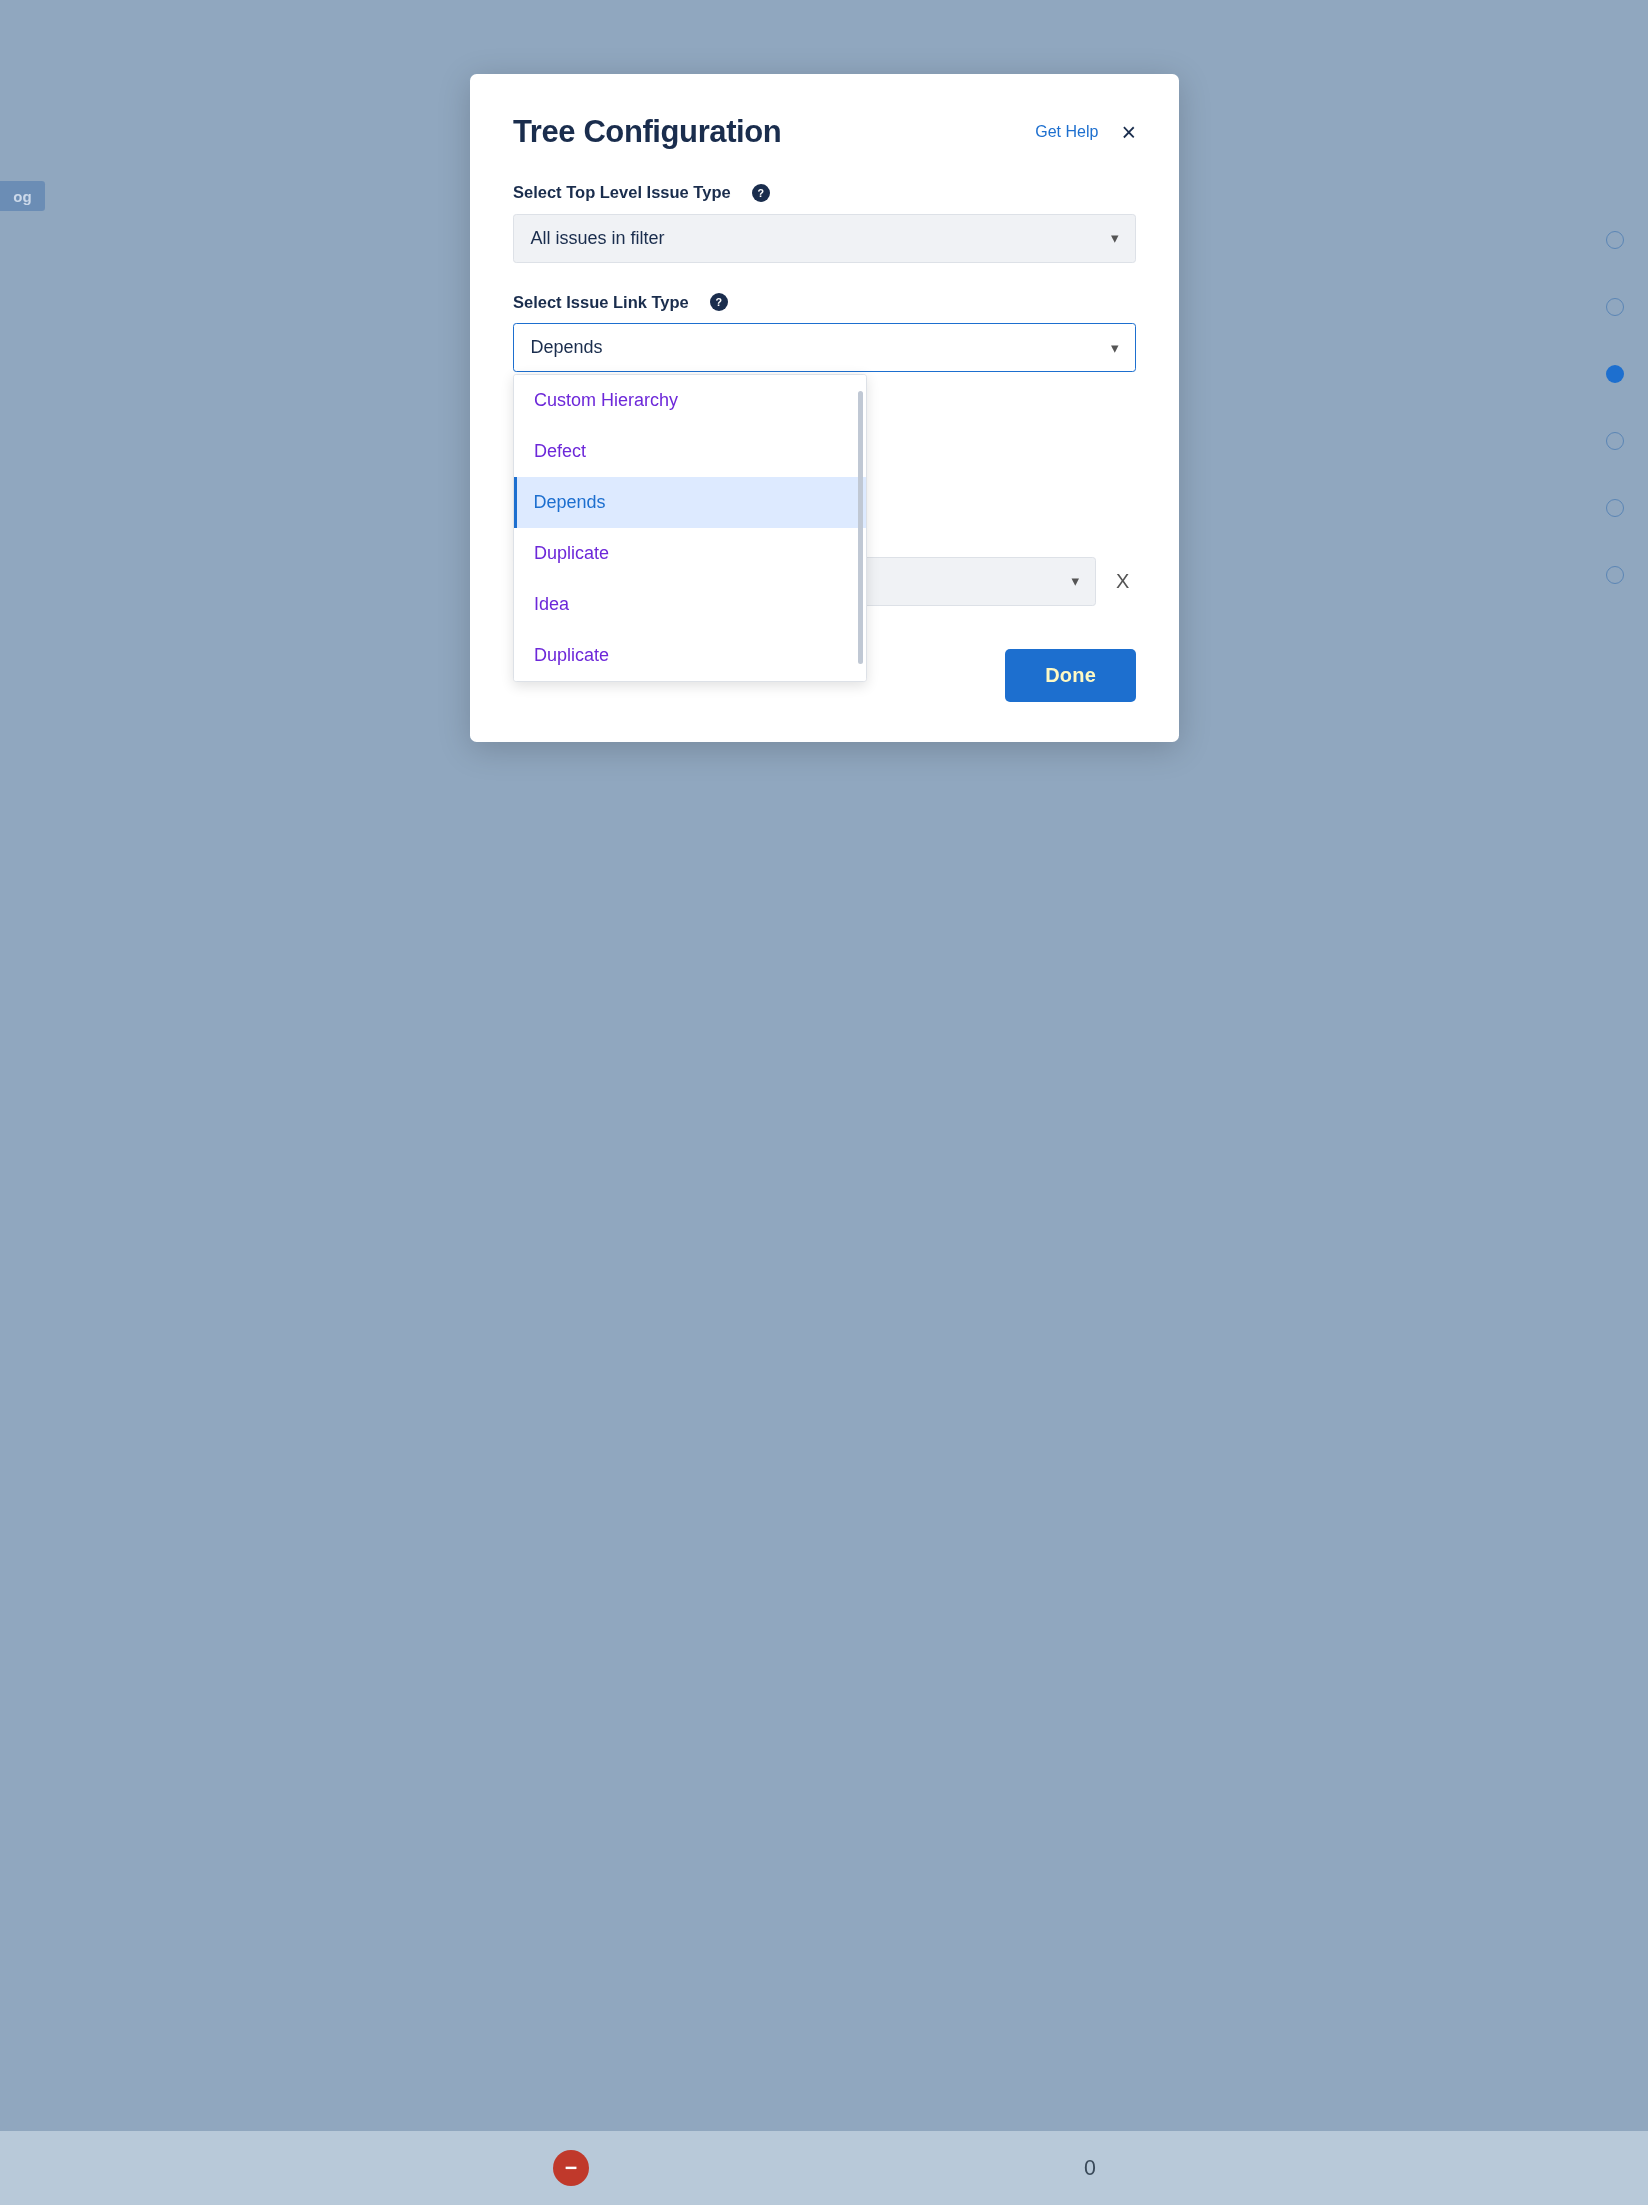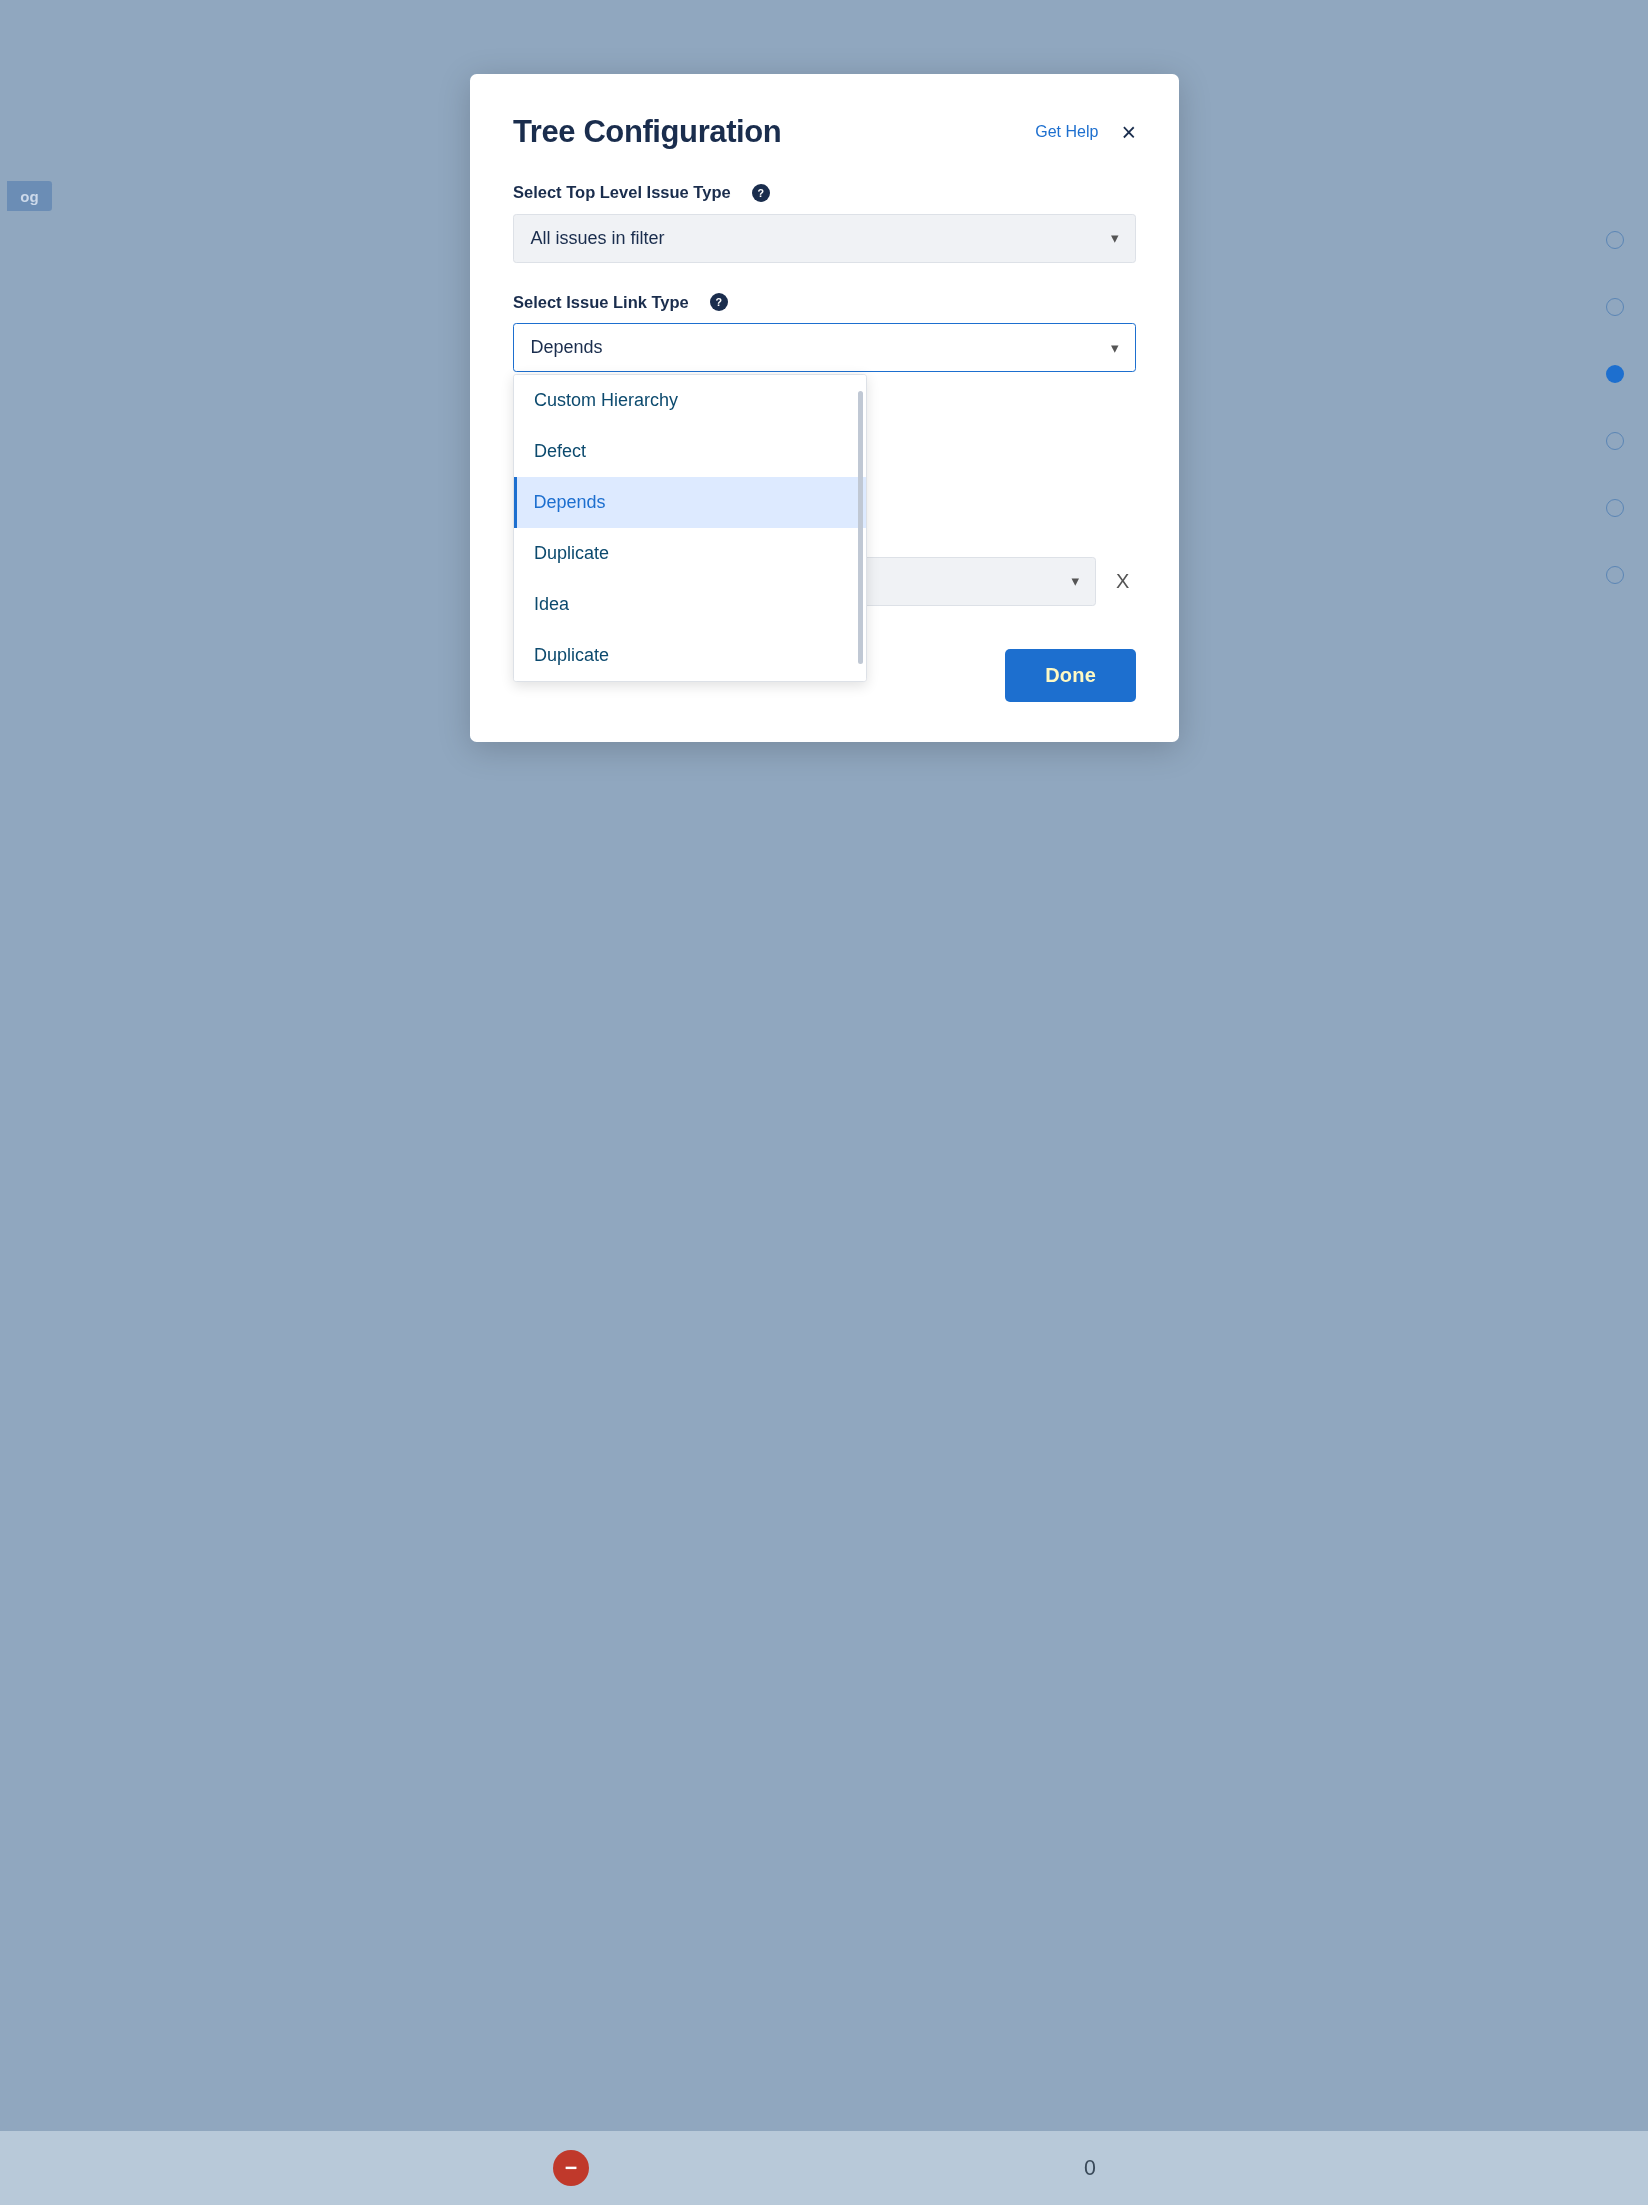--- a/index.html
+++ b/index.html
@@ -156,21 +156,21 @@
       border: 0.8px solid #dde1e7;
       border-radius: 3.3px;
       box-shadow: 0 3.3px 13px rgba(0,0,0,0.12);
       z-index: 100;
       overflow: hidden;
     }
 
     .dropdown-item {
       padding: 15px 20px;
       font-size: 18px;
-      color: #0c4a6e;
+      color: #6d28d9;
       cursor: pointer;
       background: #ffffff;
     }
 
     .dropdown-item.selected {
       background: #ddeaff;
       color: #1d6fcf;
       border-left: 3.3px solid #1d6fcf;
       padding-left: 16.5px;
     }
@@ -245,21 +245,20 @@
       width: 45px;
       height: 30px;
       background: #6b8db5;
       border-radius: 0 3.3px 3.3px 0;
       display: flex;
       align-items: center;
       justify-content: center;
       color: #ccd9ea;
       font-size: 15px;
       font-weight: 600;
-      margin-left: 7px;
     }
 
     .bg-right-dots {
       position: absolute;
       right: 25px;
       display: flex;
       flex-direction: column;
       gap: 49px;
       top: 231px;
     }

